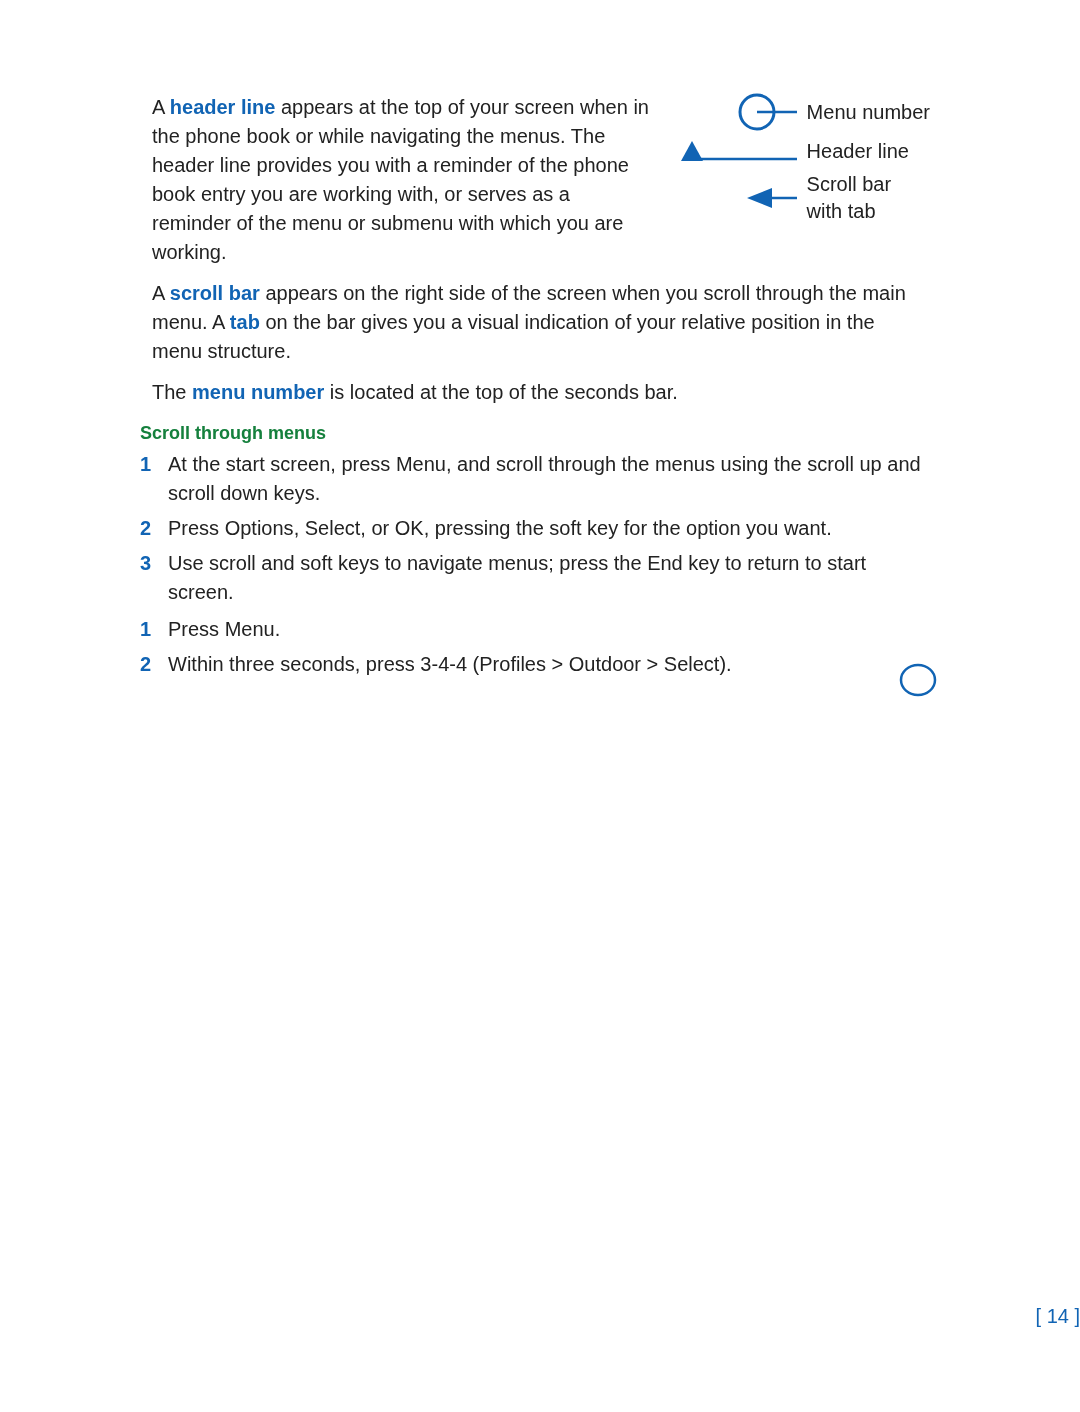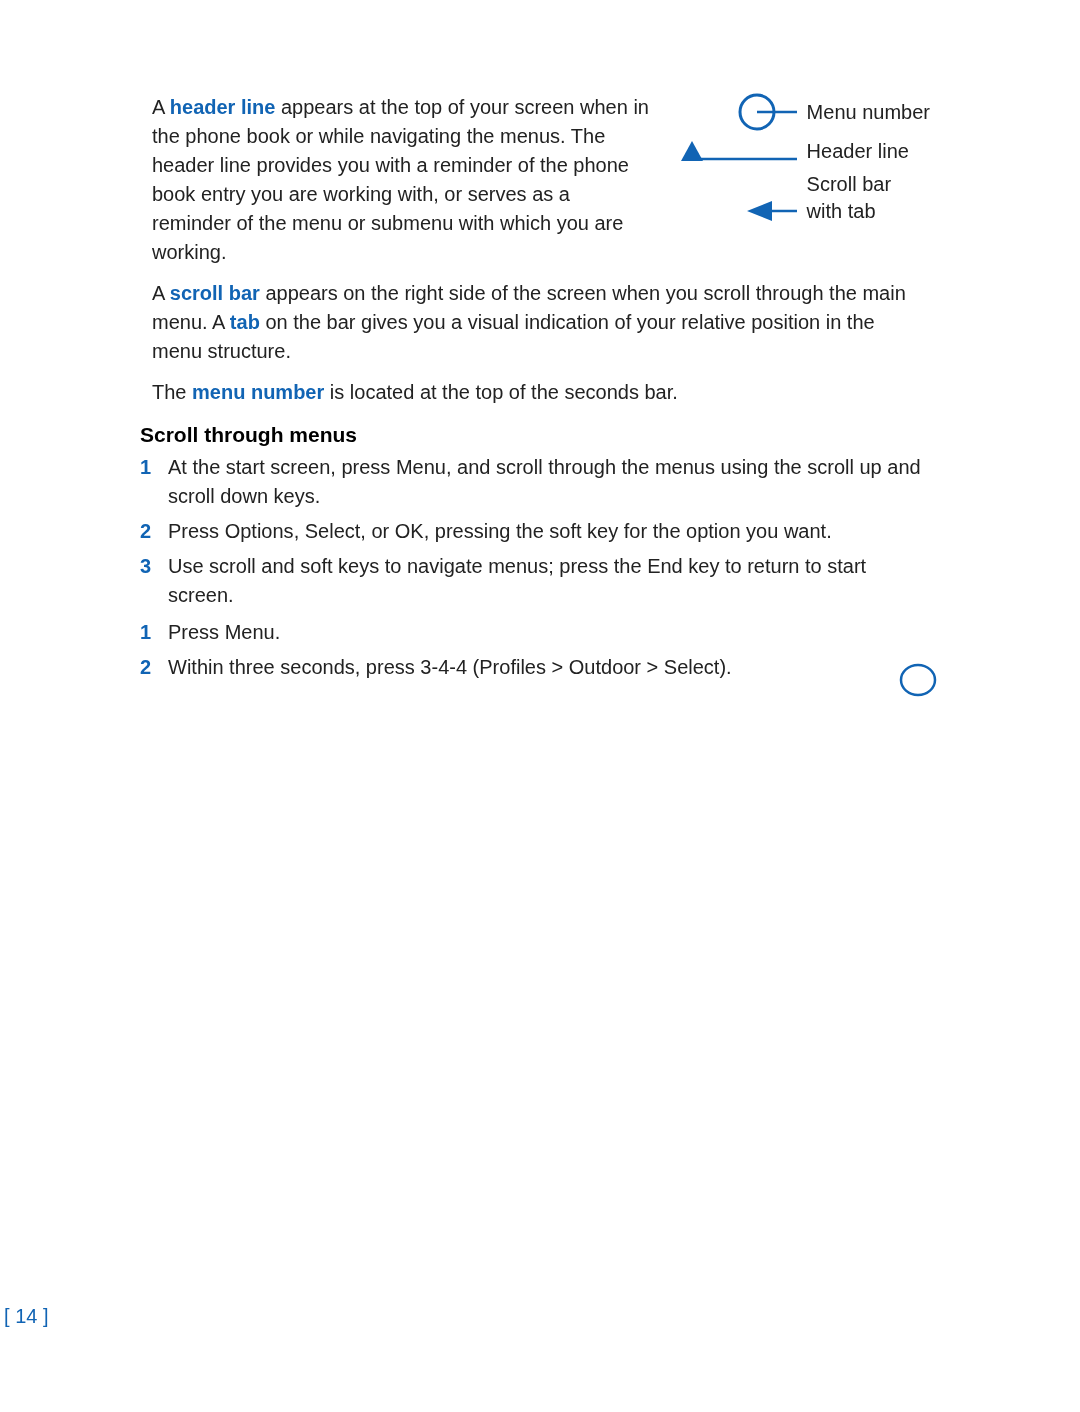--- a/index.html
+++ b/index.html
@@ -34,23 +34,23 @@
   }
   .diagram-row {
     display: flex;
     align-items: center;
     gap: 10px;
     white-space: nowrap;
     margin-bottom: 4px;
   }
   .term { color: #1164b4; font-weight: 700; }
   .h2 {
-    color: #000000;
+    color: #15803d;
     font-weight: 700;
-    font-size: 21px;
+    font-size: 18px;
     margin: 16px 0 4px 0;
   }
   ol {
     list-style: none;
     padding: 0;
     margin: 0 0 8px 0;
     counter-reset: item;
   }
   ol > li {
     counter-increment: item;
@@ -71,21 +71,21 @@
   b { font-weight: 400; }
   .bottom-circle {
     position: absolute;
     right: 142px;
     top: 660px;
   }
   .page-num {
     position: absolute;
     left: 4px; right: 0;
     top: 1305px;
-    text-align: left;
+    text-align: right;
     font-size: 20px;
     color: #1164b4;
   }
   .page-num .n { color: #1164b4; }
   
   svg { display: block; }
 </style>
 </head>
 <body>
 
@@ -100,21 +100,21 @@
         </svg>
         <span>Menu number</span>
       </div>
       <div class="diagram-row">
         <svg width="125" height="28">
           <line x1="20" y1="22" x2="125" y2="22" stroke="#1164b4" stroke-width="2.5"></line>
           <polygon points="20,4 9,24 31,24" fill="#1164b4"></polygon>
         </svg>
         <span>Header line</span>
       </div>
-      <div class="diagram-row" style="align-items:flex-end">
+      <div class="diagram-row" style="align-items:center">
         <svg width="125" height="28">
           <line x1="95" y1="14" x2="125" y2="14" stroke="#1164b4" stroke-width="2.5"></line>
           <polygon points="75,14 100,4 100,24" fill="#1164b4"></polygon>
         </svg>
         <span style="white-space:normal; width:110px; line-height:1.35">Scroll bar with tab</span>
       </div>
     </div>
 
     <p>
       <span>A </span><span class="term">header line</span><span> appears at the top of your screen when in the phone book or while navigating the menus. The header line provides you with a reminder of the phone book entry you are working with, or serves as a reminder of the menu or submenu with which you are working.</span>

